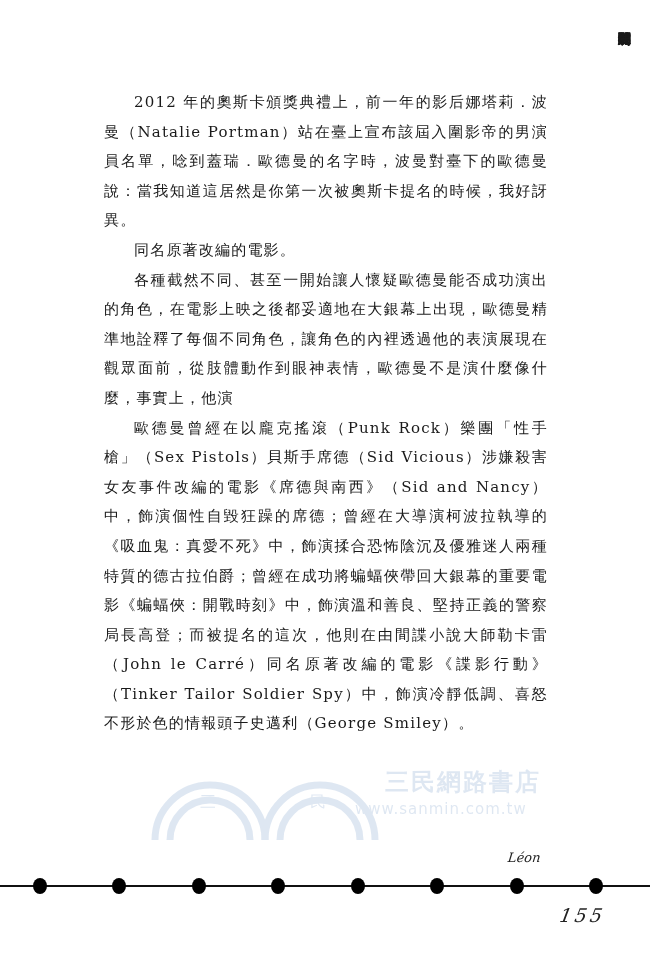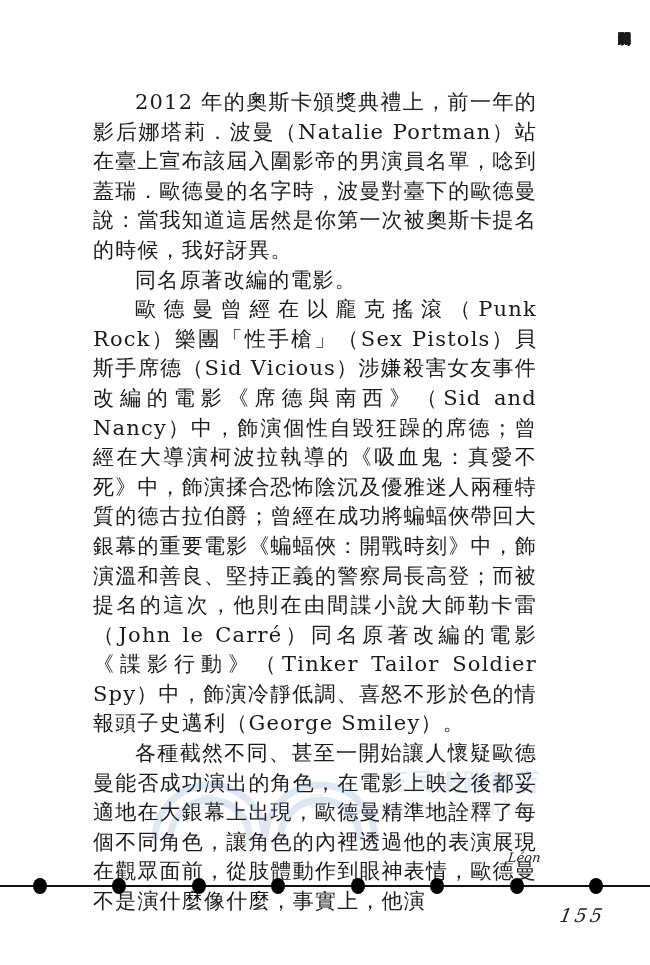--- a/index.html
+++ b/index.html
@@ -6,22 +6,22 @@
   body {
     width: 650px; height: 965px; background: #ffffff; position: relative; overflow: hidden;
     font-family: "DejaVu Serif", "Liberation Serif", serif; color: #1a1a1a;
   }
   .running-head {
     position: absolute; left: 614px; top: 22px; width: 18px;
     font-size: 13px; line-height: 15.5px; font-weight: bold; text-align: center;
     writing-mode: vertical-rl; letter-spacing: 0px;
   }
   .body-text {
-    position: absolute; left: 93px; top: 88px; width: 444px;
-    font-size: 21px; line-height: 29.6px; text-align: justify;
+    position: absolute; left: 104px; top: 88px; width: 444px;
+    font-size: 15px; line-height: 29.6px; text-align: justify;
     text-align-last: left; letter-spacing: 1.2px;
   }
   .para { margin: 0; text-indent: 2em; }
   .watermark {
     position: absolute; left: 150px; top: 772px; width: 400px; height: 60px;
     opacity: 0.16; color: #3a6fb0; pointer-events: none;
   }
   .wm-arcs { position: absolute; left: 0; top: 0; }
   .wm-title { position: absolute; left: 235px; top: -6px; font-size: 24px; font-weight: bold; letter-spacing: 2px; font-family: "DejaVu Sans", sans-serif; }
   .wm-url { position: absolute; left: 205px; top: 28px; font-size: 15px; font-family: "DejaVu Sans", sans-serif; letter-spacing: 1px; text-align: center; }
@@ -39,22 +39,22 @@
   }
 </style>
 </head>
 <body>
 
 <div class="running-head">在關鍵的剎那開門</div>
 
 <div class="body-text">
   <p class="para">2012 年的奧斯卡頒獎典禮上，前一年的影后娜塔莉．波曼（Natalie Portman）站在臺上宣布該屆入圍影帝的男演員名單，唸到蓋瑞．歐德曼的名字時，波曼對臺下的歐德曼說：當我知道這居然是你第一次被奧斯卡提名的時候，我好訝異。</p>
   <p class="para">同名原著改編的電影。</p>
+  <p class="para">各種截然不同、甚至一開始讓人懷疑歐德曼能否成功演出的角色，在電影上映之後都妥適地在大銀幕上出現，歐德曼精準地詮釋了每個不同角色，讓角色的內裡透過他的表演展現在觀眾面前，從肢體動作到眼神表情，歐德曼不是演什麼像什麼，事實上，他演</p>
   <p class="para">歐德曼曾經在以龐克搖滾（Punk Rock）樂團「性手槍」（Sex Pistols）貝斯手席德（Sid Vicious）涉嫌殺害女友事件改編的電影《席德與南西》（Sid and Nancy）中，飾演個性自毀狂躁的席德；曾經在大導演柯波拉執導的《吸血鬼：真愛不死》中，飾演揉合恐怖陰沉及優雅迷人兩種特質的德古拉伯爵；曾經在成功將蝙蝠俠帶回大銀幕的重要電影《蝙蝠俠：開戰時刻》中，飾演溫和善良、堅持正義的警察局長高登；而被提名的這次，他則在由間諜小說大師勒卡雷（John le Carré）同名原著改編的電影《諜影行動》（Tinker Tailor Soldier Spy）中，飾演冷靜低調、喜怒不形於色的情報頭子史邁利（George Smiley）。</p>
-  <p class="para">各種截然不同、甚至一開始讓人懷疑歐德曼能否成功演出的角色，在電影上映之後都妥適地在大銀幕上出現，歐德曼精準地詮釋了每個不同角色，讓角色的內裡透過他的表演展現在觀眾面前，從肢體動作到眼神表情，歐德曼不是演什麼像什麼，事實上，他演</p>
 </div>
 
 <div class="watermark">
   <svg class="wm-arcs" width="230" height="70" viewBox="0 0 230 70">
     <g fill="none" stroke="#3a6fb0" stroke-width="7">
       <path d="M5 68 A55 55 0 0 1 115 68"></path>
       <path d="M20 68 A40 40 0 0 1 100 68"></path>
       <path d="M115 68 A55 55 0 0 1 225 68"></path>
       <path d="M130 68 A40 40 0 0 1 210 68"></path>
     </g>

